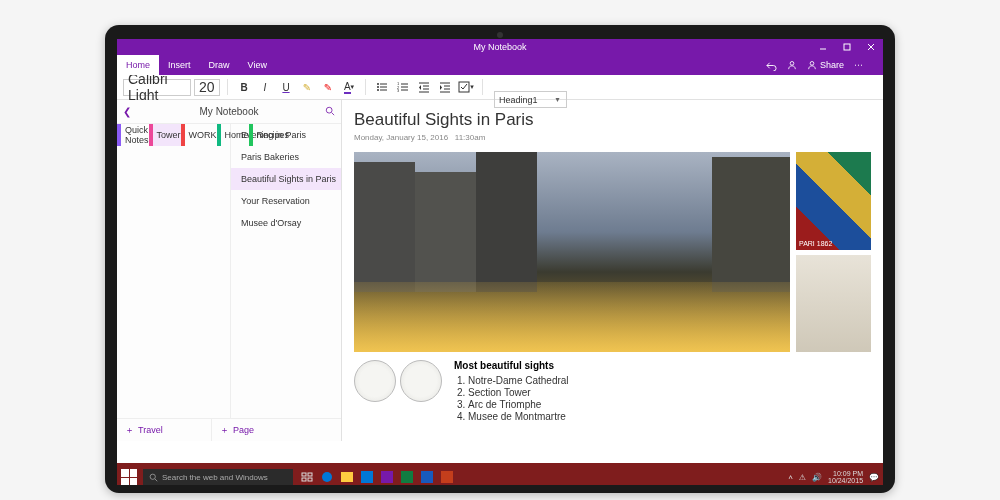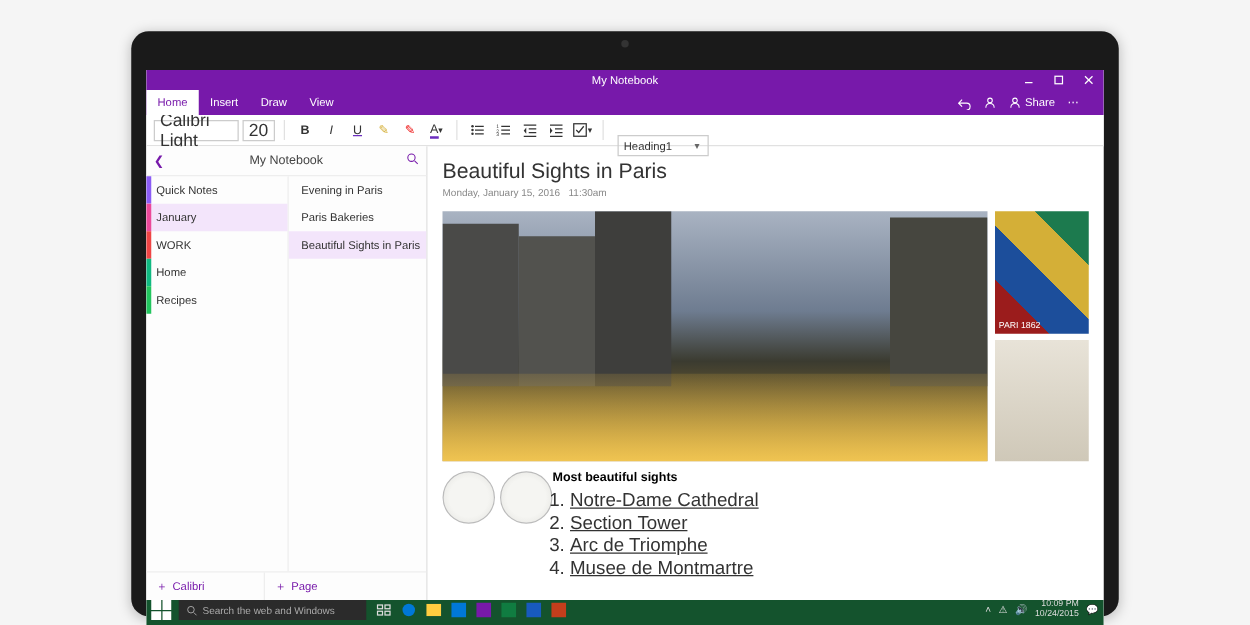--- a/index.html
+++ b/index.html
@@ -1,20 +1,20 @@
 <!DOCTYPE html>
 <html><head>
 <meta charset="utf-8">
 <style>
   * { margin: 0; padding: 0; box-sizing: border-box; font-family: "Segoe UI", Arial, sans-serif; }
   body { background: #f5f5f5; width: 1000px; height: 500px; overflow: hidden; position: relative; }
 
   
   .device { position: absolute; left: 105px; top: 25px; width: 790px; height: 468px;
-            background: #1a1a1a; border-radius: 14px; padding: 31px 12px 0 12px;
+            background: #1a1a1a; border-radius: 14px; padding: 14px 12px 0 12px;
             box-shadow: 0 2px 10px rgba(0,0,0,.25); }
   .camera { position: absolute; top: 7px; left: 50%; width: 6px; height: 6px; margin-left:-3px;
             background:#333; border-radius:50%; }
   .screen { width: 100%; height: 446px; background: #fff; display: flex; flex-direction: column; overflow:hidden;}
 
   
   .titlebar { background:#7719aa; height:16px; color:#fff; font-size:9px; display:flex;
               align-items:center; justify-content:center; position:relative; }
   .titlebar .win-controls { position:absolute; right:0; top:0; display:flex; height:100%; }
   .titlebar .win-controls div { width:24px; display:flex; align-items:center; justify-content:center; font-size:9px; }
@@ -43,21 +43,21 @@
   
   .body { flex:1; display:flex; min-height:0; }
 
   
   .nav { width:225px; border-right:1px solid #e1e1e1; display:flex; flex-direction:column; background:#fdfdfd;}
   .nav-header { height:24px; display:flex; align-items:center; justify-content:center;
                 font-size:10px; color:#444; position:relative; border-bottom:1px solid #eee; }
   .nav-header .back { position:absolute; left:6px; color:#7719aa; font-size:10px; }
   .nav-header .search { position:absolute; right:6px; color:#7719aa; }
   .nav-cols { flex:1; display:flex; min-height:0;}
-  .sections { width:114px; border-right:1px solid #eee; display:flex; flex-direction:column; }
+  .sections { width:114px; border-right:1px solid #eee; display:flex; flex-direction:row; }
   .pages { flex:1; display:flex; flex-direction:column; }
   .sec-item { height:22px; display:flex; align-items:center; font-size:9px; color:#333;
               padding-left:8px; position:relative; cursor:pointer;}
   .sec-item::before { content:""; position:absolute; left:0; top:0; bottom:0; width:4px; }
   .sec-item.c0::before{background:#8b5cf6;} .sec-item.c1::before{background:#ec4899;}
   .sec-item.c2::before{background:#ef4444;} .sec-item.c3::before{background:#10b981;}
   .sec-item.c4::before{background:#22c55e;}
   .sec-item.selected { background:#f3e5fb; }
   .page-item { height:22px; display:flex; align-items:center; font-size:9px; color:#333;
                padding-left:10px; cursor:pointer;}
@@ -77,31 +77,31 @@
   .bldg { position:absolute; bottom:60px; width:14%; background:#4a4a48;}
   .bldg.b1{left:0;height:130px;} .bldg.b2{left:14%;height:120px;background:#52524e;}
   .bldg.b3{left:28%;height:140px;background:#3e3e3c;} .bldg.b4{right:0;width:18%;height:135px;background:#46463f;}
   .photo-main::after{content:"";position:absolute;left:0;right:0;bottom:0;height:70px;
      background:linear-gradient(180deg,rgba(200,160,60,.2),rgba(255,210,90,.8));}
   .photo-side { width:75px; display:flex; flex-direction:column; gap:5px;}
   .thumb { flex:1; background:#222; position:relative; overflow:hidden; color:#fff; font-size:7px;
            display:flex; align-items:flex-end; padding:3px;}
   .thumb.stained{background:linear-gradient(45deg,#9b1c1c 25%,#1c4e9b 25% 50%,#d4af37 50% 75%,#1c7a4e 75%);}
   .thumb.statue{background:linear-gradient(180deg,#e8e3d8,#cfc8b8);}
-  .below { display:flex; margin-top:8px; }
+  .below { display:flex; gap:12px; margin-top:8px; }
   .coins { display:flex; gap:4px; }
   .coin { width:42px; height:42px; border-radius:50%; border:1px solid #bbb;
           background:radial-gradient(circle,#f5f5f2 55%,#e0e0dc);}
   .sights h3 { font-size:10px; font-weight:600; margin-bottom:4px;}
-  .sights ol { font-size:15px; color:#333; padding-left:14px;text-decoration:underline;}
+  .sights ol { font-size:10px; color:#333; padding-left:14px;}
   .sights li { margin-bottom:1px;}
 
   
-  .taskbar { height:22px; background:#14532d; display:flex; align-items:flex-start; color:#ddd;
-             font-size:8px; padding:0 4px;}
+  .taskbar { height:22px; background:#7f1d1d; display:flex; align-items:flex-end; color:#ddd;
+             font-size:8px; padding:0 4px;margin-top:22px;}
   .taskbar .start { width:16px; height:16px; display:grid; grid-template-columns:1fr 1fr;
                     grid-template-rows:1fr 1fr; gap:1px; margin-right:6px;}
   .taskbar .start span{background:#fff;}
   .taskbar .searchbox { background:#2b2b2b; height:16px; width:150px; display:flex;
                         align-items:center; padding:0 6px; color:#aaa; font-size:8px; gap:4px;}
   .tb-icons { display:flex; gap:4px; margin-left:6px;}
   .tb-icons div{width:16px;height:16px;display:flex;align-items:center;justify-content:center;}
   .taskbar .tray { margin-left:auto; display:flex; align-items:center; gap:6px;}
   .taskbar .clock { text-align:right; line-height:1.1; font-size:7px;}
 </style>
@@ -246,35 +246,37 @@
           <span class="search">
             <svg width="10" height="10" viewBox="0 0 12 12">
                 <circle cx="5" cy="5" r="3.5" fill="none" stroke="#7719aa"></circle>
                 <line x1="8" y1="8" x2="11" y2="11" stroke="#7719aa"></line>
               </svg>
           </span>
         </div>
         <div class="nav-cols">
           <div class="sections">
             <div class="sec-item c0">Quick Notes</div>
-            <div class="sec-item c1 selected">January</div>
+            <div class="sec-item c1 selected">Tower</div>
             <div class="sec-item c2">WORK</div>
             <div class="sec-item c3">Home</div>
             <div class="sec-item c4">Recipes</div>
           </div>
           <div class="pages">
             <div class="page-item">Evening in Paris</div>
             <div class="page-item">Paris Bakeries</div>
             <div class="page-item selected">Beautiful Sights in Paris</div>
+            <div class="page-item">Your Reservation</div>
+            <div class="page-item">Musee d'Orsay</div>
           </div>
         </div>
         <div class="nav-footer">
           <div>
               <span>＋</span>
-              <span>Calibri</span>
+              <span>Travel</span>
             </div>
           <div>
               <span>＋</span>
               <span>Page</span>
             </div>
         </div>
       </div>
 
       <div class="page">
         <h1>Beautiful Sights in Paris</h1>

